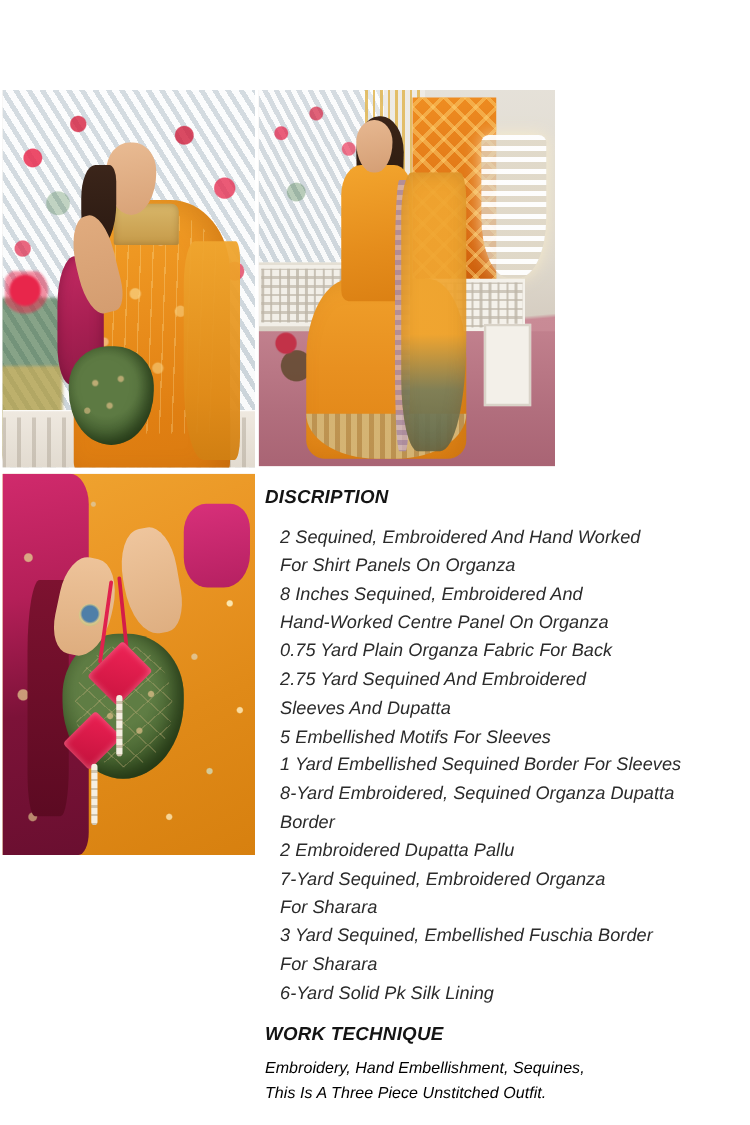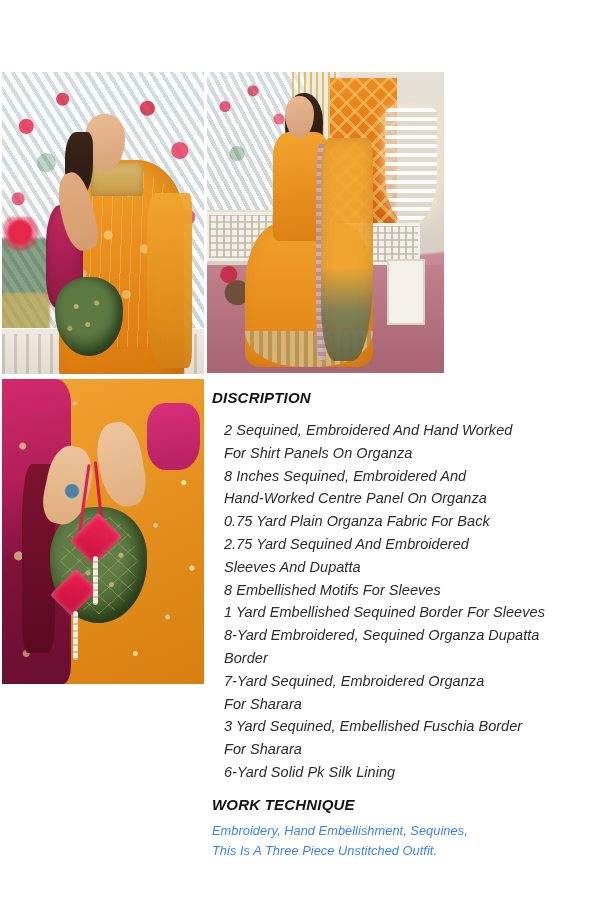--- a/index.html
+++ b/index.html
@@ -409,21 +409,21 @@
     margin-top: 12px;
   }
   .work-list {
     list-style: none;
     margin: 0;
     padding: 0;
   }
   .work-list li {
     font-size: 12.8px;
     line-height: 20.5px;
-    color: #3b82f6;
+    color: #000000;
     letter-spacing: .05px;
   }
 </style>
 </head>
 <body>
 
 <div class="page">
 
   <div class="photo" id="photo-model-front">
     <div class="scene">
@@ -492,24 +492,25 @@
     <h2 class="section-title">DISCRIPTION</h2>
 
     <ul class="desc-list">
       <li>2 Sequined, Embroidered And Hand Worked
 For Shirt Panels On Organza</li>
       <li>8 Inches Sequined, Embroidered And
 Hand-Worked Centre Panel On Organza</li>
       <li>0.75 Yard Plain Organza Fabric For Back</li>
       <li>2.75 Yard Sequined And Embroidered
 Sleeves And Dupatta</li>
-      <li>8 Embellished Motifs For Sleeves</li>
+      <li>5 Embellished Motifs For Sleeves</li>
       <li>1 Yard Embellished Sequined Border For Sleeves</li>
       <li>8-Yard Embroidered, Sequined Organza Dupatta
 Border</li>
+      <li>2 Embroidered Dupatta Pallu</li>
       <li>7-Yard Sequined, Embroidered Organza
 For Sharara</li>
       <li>3 Yard Sequined, Embellished Fuschia Border
 For Sharara</li>
       <li>6-Yard Solid Pk Silk Lining</li>
     </ul>
 
     <h2 class="section-title work-title">WORK TECHNIQUE</h2>
 
     <ul class="work-list">

